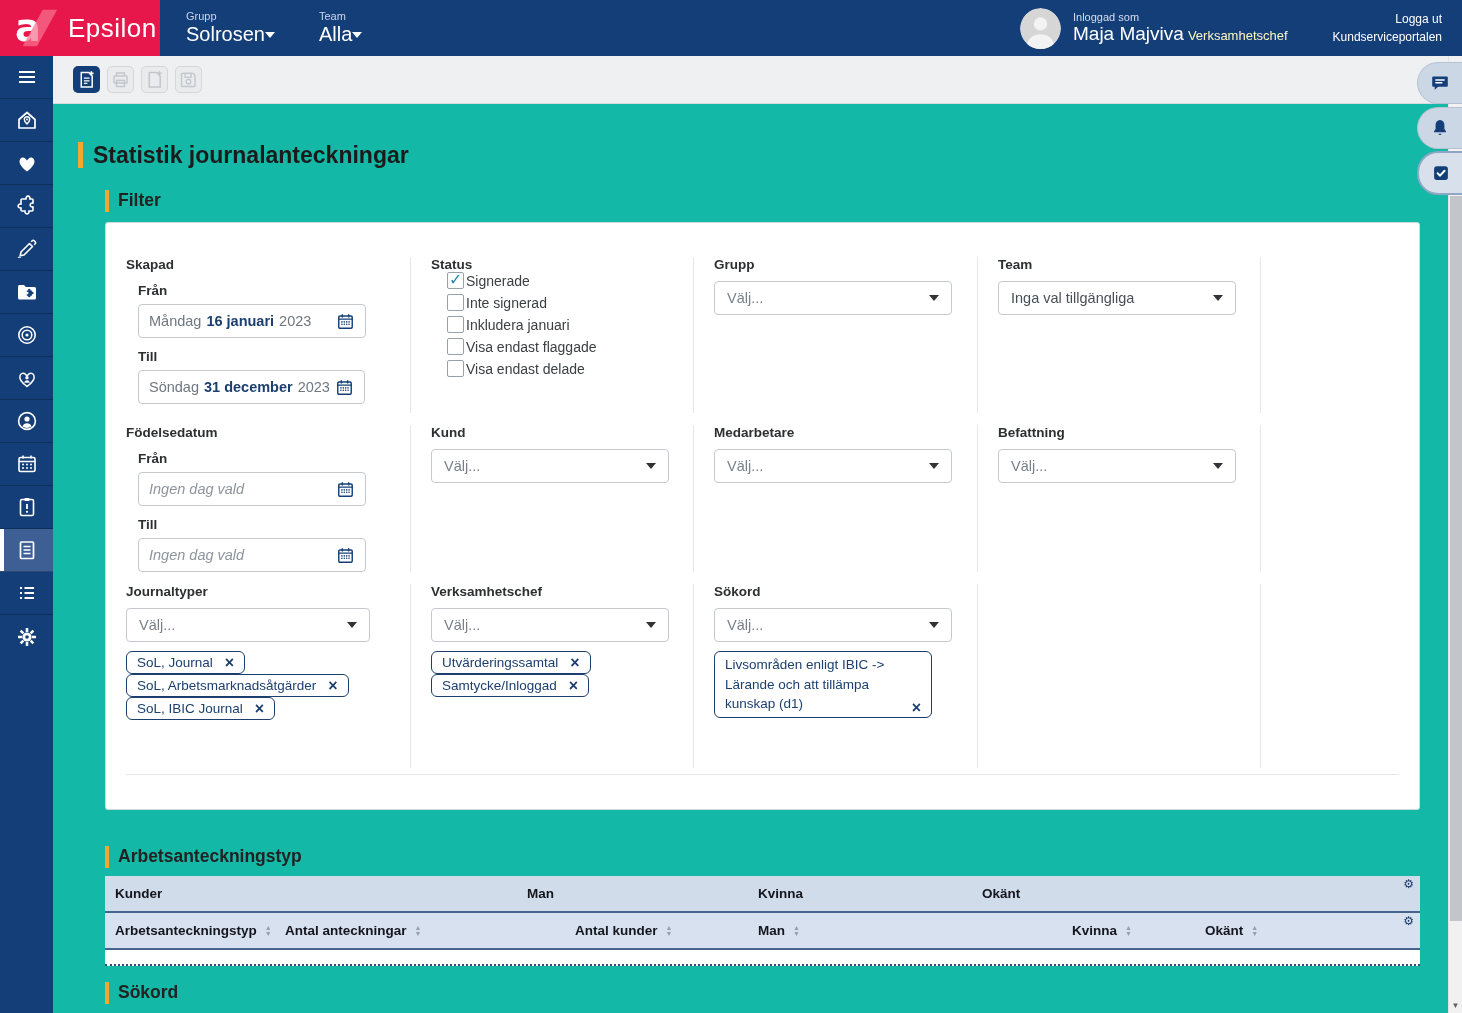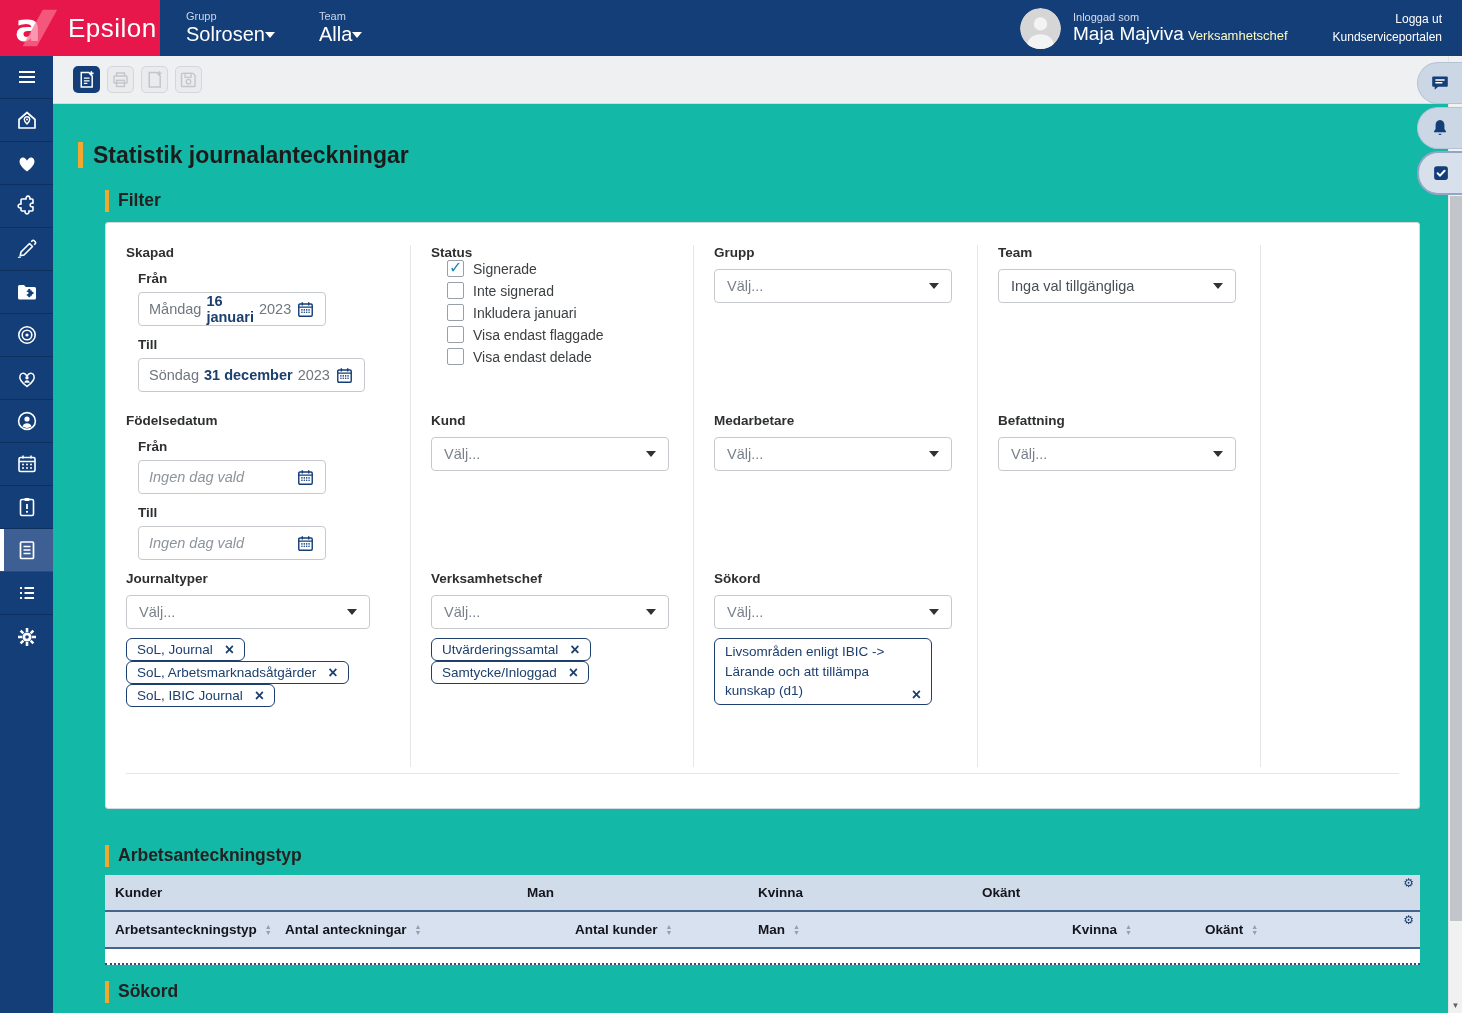--- a/index.html
+++ b/index.html
@@ -51,34 +51,34 @@
     border-left:4px solid #f0a92e; padding-left:9px; line-height:1.25; }
   .sec-h.filter { margin-top:22px; }
   .sec-h.arbets { margin-top:36px; }
   .sec-h.sokord2 { margin-top:16px; }
 
   
   .fpanel { margin:10px 0 0 52px; width:1315px; border:1px solid #d6d9dc; border-radius:3px;
     padding:22px 20px 0 20px; background:#fff; }
   .frow { display:grid; grid-template-columns:285px 283px 284px 283px 1fr; }
   .frow.r1 { min-height:168px; } .frow.r2 { min-height:158px; } .frow.r3 { min-height:196px; }
-  .fcell { padding-left:20px; }
+  .fcell { padding-left:20px;margin-top:12px; }
   .fcell:first-child { padding-left:0; }
   .fcell.bdr { border-right:1px solid #e5e8eb; }
   .f-label { font-size:13.5px; font-weight:700; color:#2d2f31; }
   .sub-label { font-size:13.5px; font-weight:700; color:#2d2f31; margin:11px 0 6px 12px; }
-  .datefield { width:188px; height:34px; border:1px solid #c6c9cd; border-radius:4px;
+  .datefield { width:228px; height:34px; border:1px solid #c6c9cd; border-radius:4px;
     display:flex; align-items:center; padding:0 10px; margin-left:12px; background:#fff;
     font-size:14.5px; gap:5px; cursor:pointer; }
   .d-day,.d-year { color:#70777f; }
   .d-strong { color:#1c3f6e; font-weight:700; }
   .d-empty { color:#8d939b; font-style:italic; }
   .cal-btn { margin-left:auto; display:flex; color:#133e78; cursor:pointer; }
   .cal-btn svg { width:19px; height:19px; }
-  .cbrow { display:flex; align-items:center; gap:9px; margin:0 0 5px 16px; cursor:pointer; }
+  .cbrow { display:flex; align-items:center; gap:2px; margin:0 0 5px 16px; cursor:pointer; }
   .cbrow:first-of-type { margin-top:9px; }
   .cbox { width:17px; height:17px; border:1.5px solid #99a0a8; border-radius:2px;
     background:#fff; flex:none; position:relative; }
   .cbox.checked::after { content:"✓"; position:absolute; left:1px; top:-3px;
     font-size:16px; font-weight:700; color:#1f86ad; }
   .cblabel { font-size:14px; color:#3c4043; }
   .dd { width:238px; height:34px; border:1px solid #c6c9cd; border-radius:4px; background:#fff;
     display:flex; align-items:center; padding:0 12px; margin-top:9px; font-size:14.5px;
     color:#7a818a; cursor:pointer; }
   .dd.darktext { color:#494f56; }

